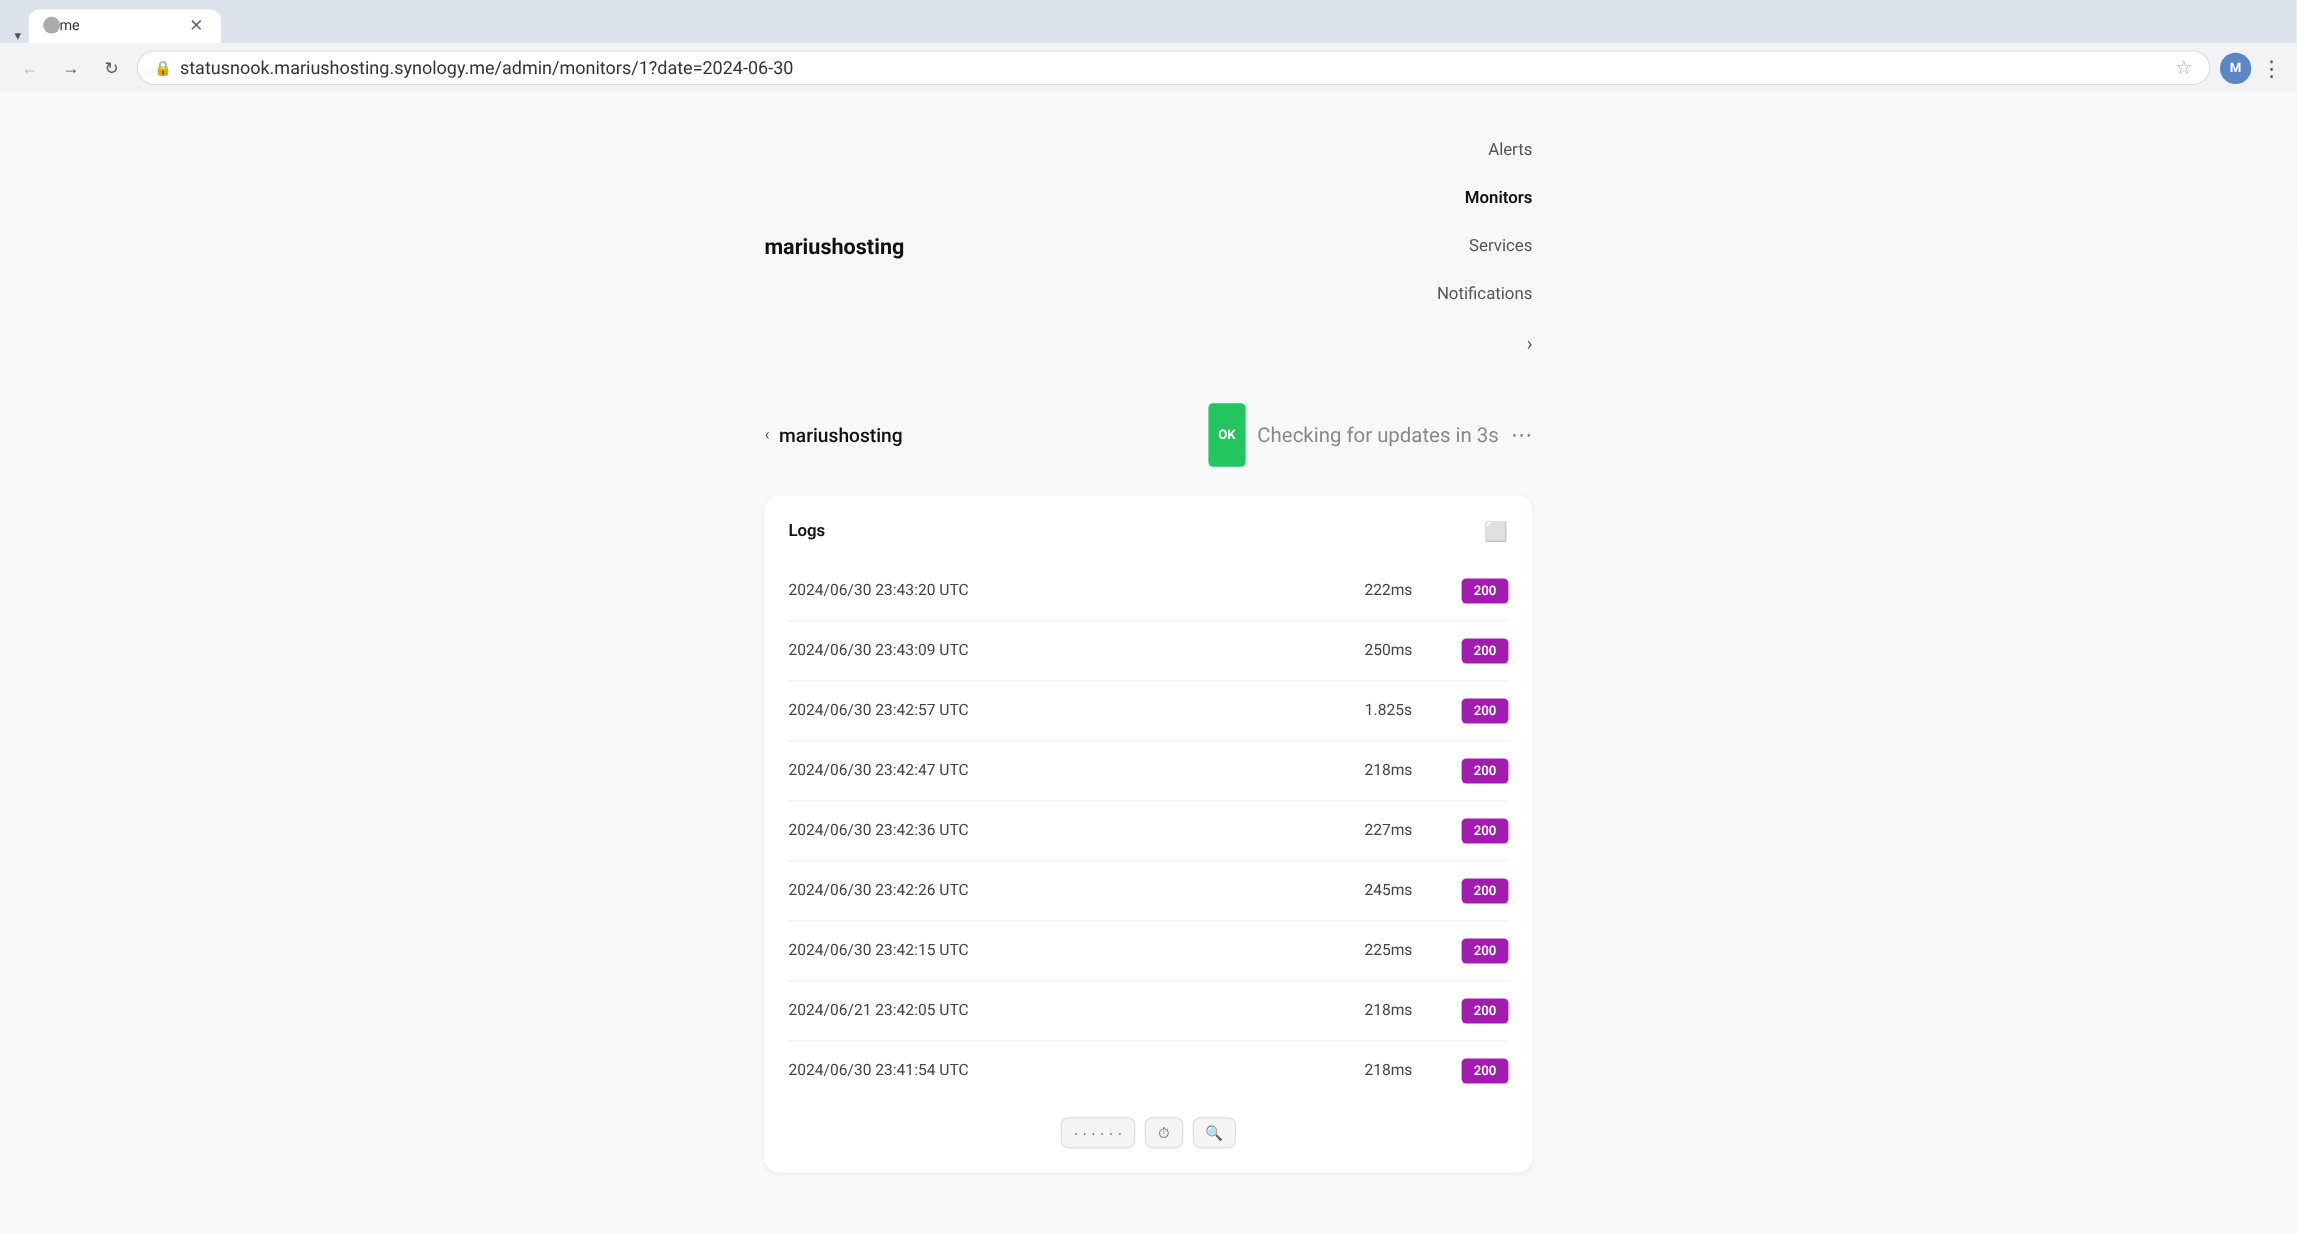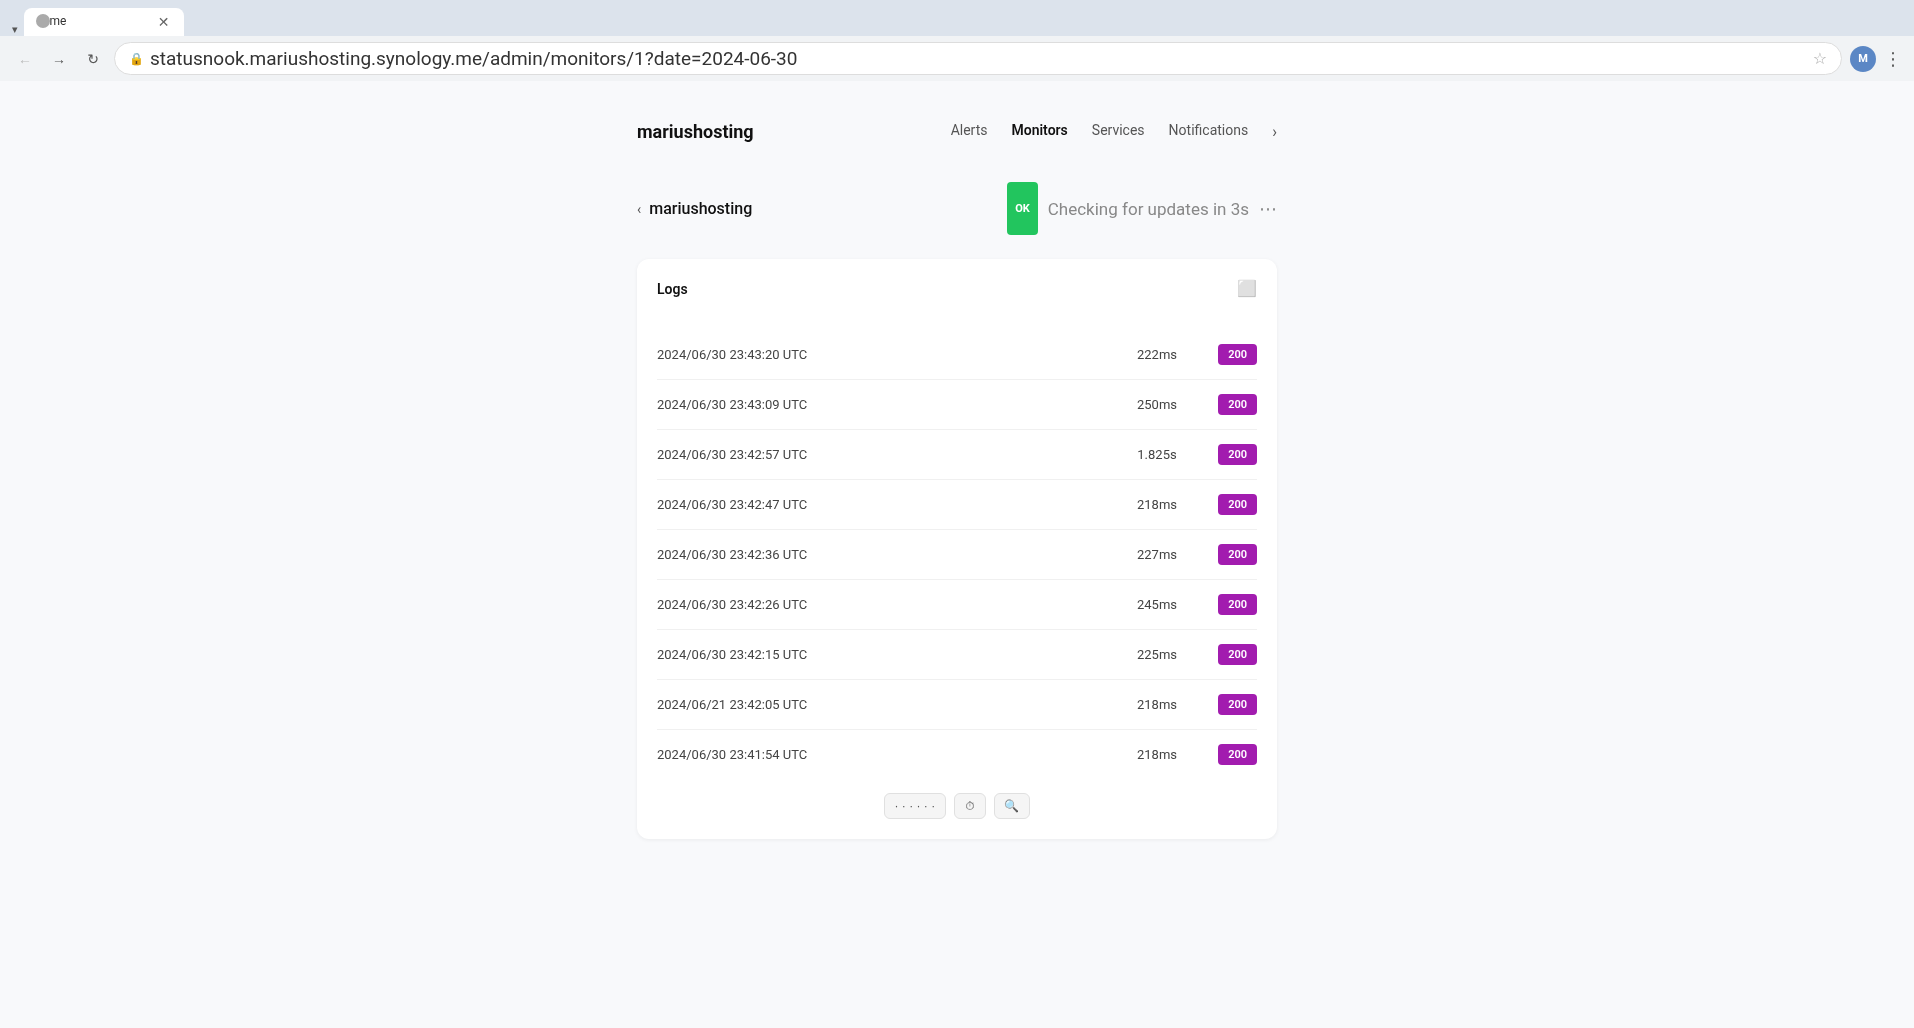--- a/index.html
+++ b/index.html
@@ -78,21 +78,21 @@
       background: #fff;
       border: 1px solid #ddd;
       border-radius: 20px;
       padding: 4px 14px;
       font-size: 13px;
       color: #333;
       display: flex;
       align-items: center;
       gap: 6px;
     }
-    .address-text { flex: 1; font-size: 19px; color: #333; }
+    .address-text { flex: 1; font-size: 15px; color: #333; }
     .bookmark-btn { color: #aaa; font-size: 16px; cursor: pointer; }
     .profile-btn {
       width: 26px; height: 26px;
       border-radius: 50%;
       background: #5b87c5;
       display: flex;
       align-items: center;
       justify-content: center;
       color: white;
       font-size: 11px;
@@ -120,22 +120,23 @@
       justify-content: space-between;
       margin-bottom: 40px;
     }
     .site-title {
       font-size: 18px;
       font-weight: 700;
       color: #111;
     }
     .nav-links {
       display: flex;
-      align-items: flex-start;
+      align-items: flex-end;
       gap: 24px;
+      flex-direction: column;
     }
     .nav-link {
       font-size: 14px;
       color: #555;
       cursor: pointer;
       text-decoration: none;
     }
     .nav-link.active {
       font-weight: 600;
       color: #111;
@@ -196,21 +197,21 @@
     .logs-section {
       background: #fff;
       border-radius: 12px;
       padding: 20px;
       box-shadow: 0 1px 4px rgba(0,0,0,0.06);
     }
     .logs-header {
       display: flex;
       align-items: center;
       justify-content: space-between;
-      margin-bottom: 32px;
+      margin-bottom: 16px;
     }
     .logs-title {
       font-size: 14px;
       font-weight: 600;
       color: #111;
     }
     .logs-icon {
       color: #888;
       cursor: pointer;
       font-size: 16px;

